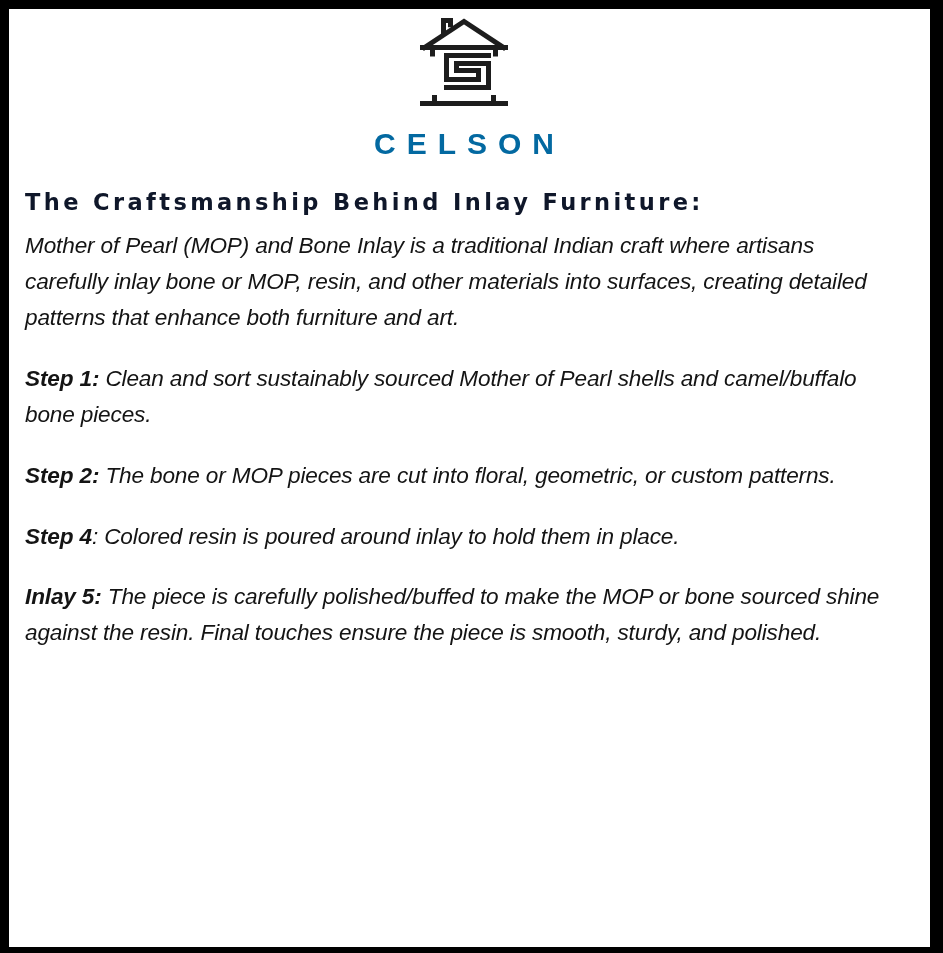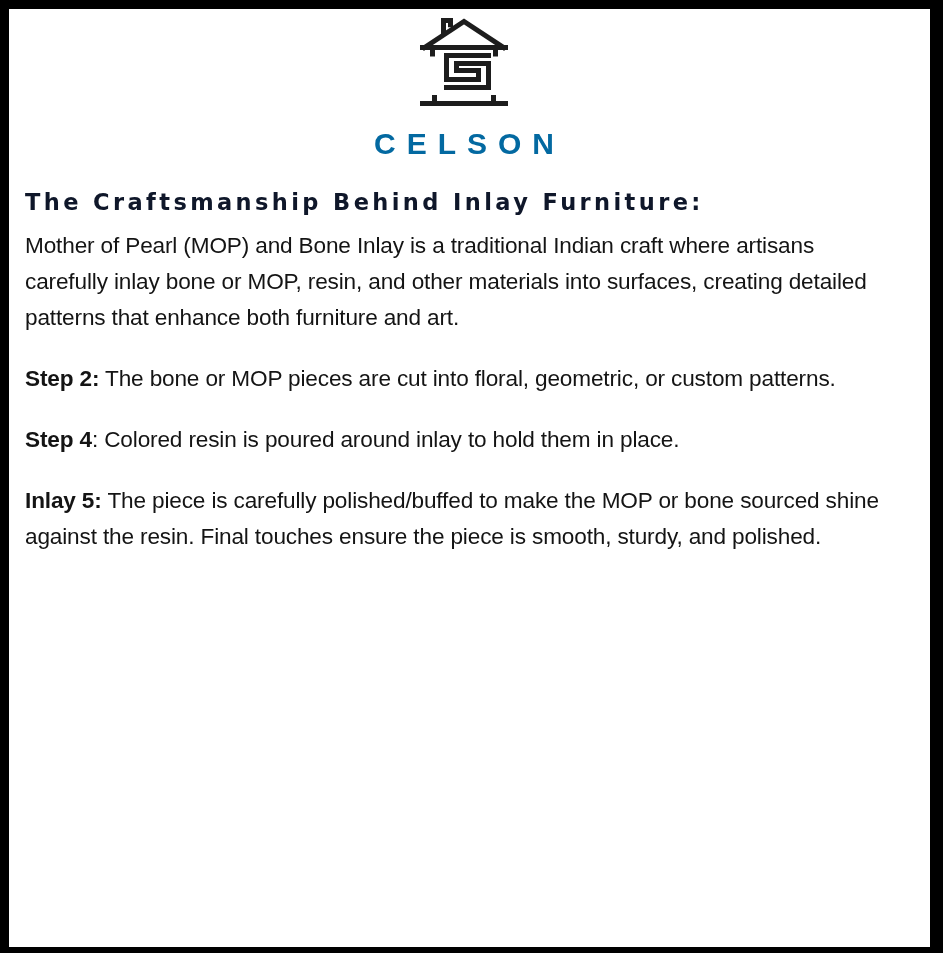--- a/index.html
+++ b/index.html
@@ -67,20 +67,21 @@
     letter-spacing: 3.4px;
     color: #0f172a;
     line-height: 1.2;
     white-space: nowrap;
   }
 
   
   .body-copy {
     margin: 0 10px 0 9px;
     padding-top: 12px;
+    font-style: italic;
   }
 
   .para {
     margin: 0 0 0 0;
     font-family: "Liberation Sans", sans-serif;
     font-size: 22.6px;
     font-weight: 400;
     color: #141414;
     line-height: 1.59;
     letter-spacing: -0.15px;
@@ -126,19 +127,20 @@
           <path d="M77.5 84.5 L77.5 90"></path>
         </g>
       </svg>
       <div class="wordmark">CELSON</div>
     </div>
 
     <h1 class="headline">The Craftsmanship Behind Inlay Furniture:</h1>
 
     <div class="body-copy">
         <p class="para"><span>Mother of Pearl (MOP) and Bone Inlay is a traditional Indian craft where artisans carefully inlay bone or MOP, resin, and other materials into surfaces, creating detailed patterns that enhance both furniture and art.</span></p>
+        <p class="para"><span class="lead">Step 1:</span> <span>Clean and sort sustainably sourced Mother of Pearl shells and camel/buffalo bone pieces.</span></p>
         <p class="para"><span class="lead">Step 2:</span> <span>The bone or MOP pieces are cut into floral, geometric, or custom patterns.</span></p>
         <p class="para"><span class="lead">Step 4</span><span class="lead-colon-light">:</span> <span>Colored resin is poured around inlay to hold them in place.</span></p>
         <p class="para"><span class="lead">Inlay 5:</span> <span>The piece is carefully polished/buffed to make the MOP or bone sourced shine against the resin. Final touches ensure the piece is smooth, sturdy, and polished.</span></p>
       </div>
 
   </div>
 </div>
 
 </body></html>

